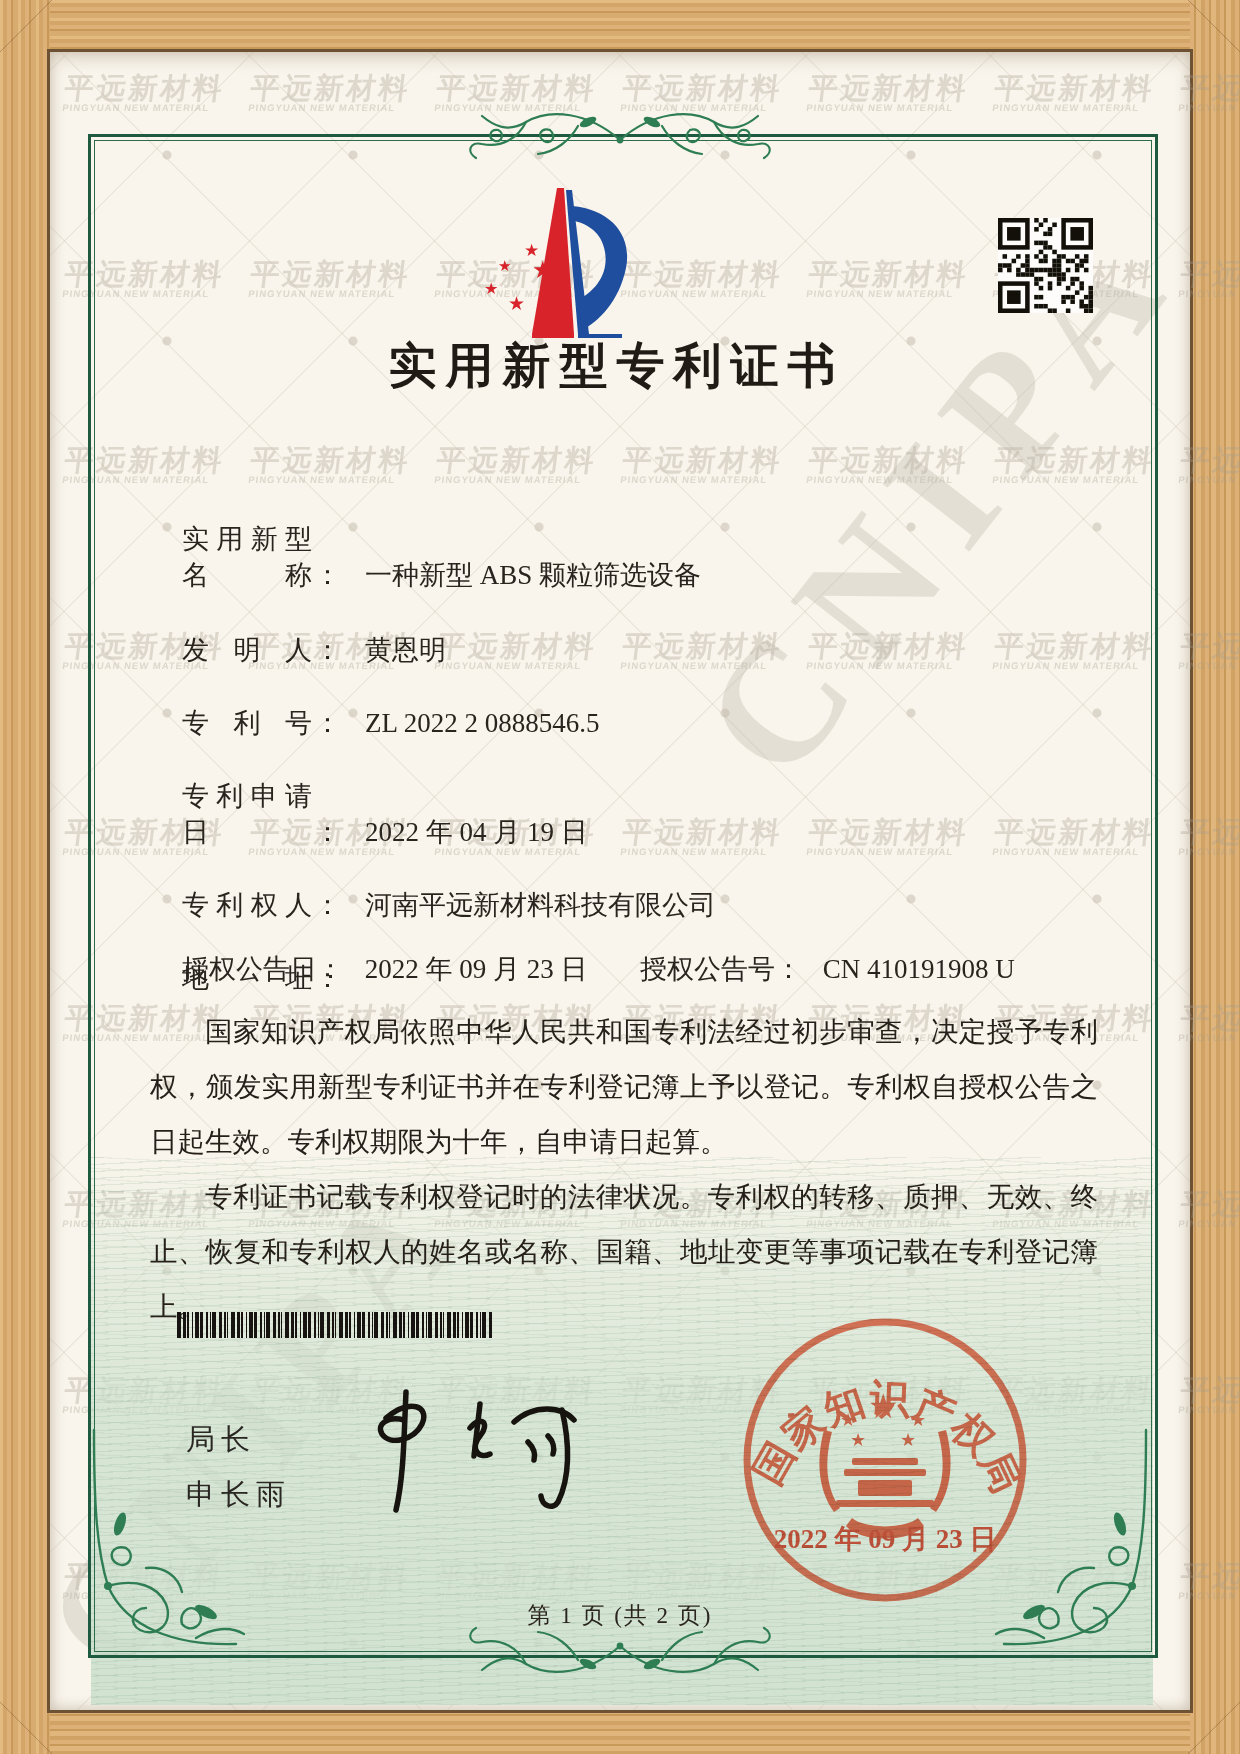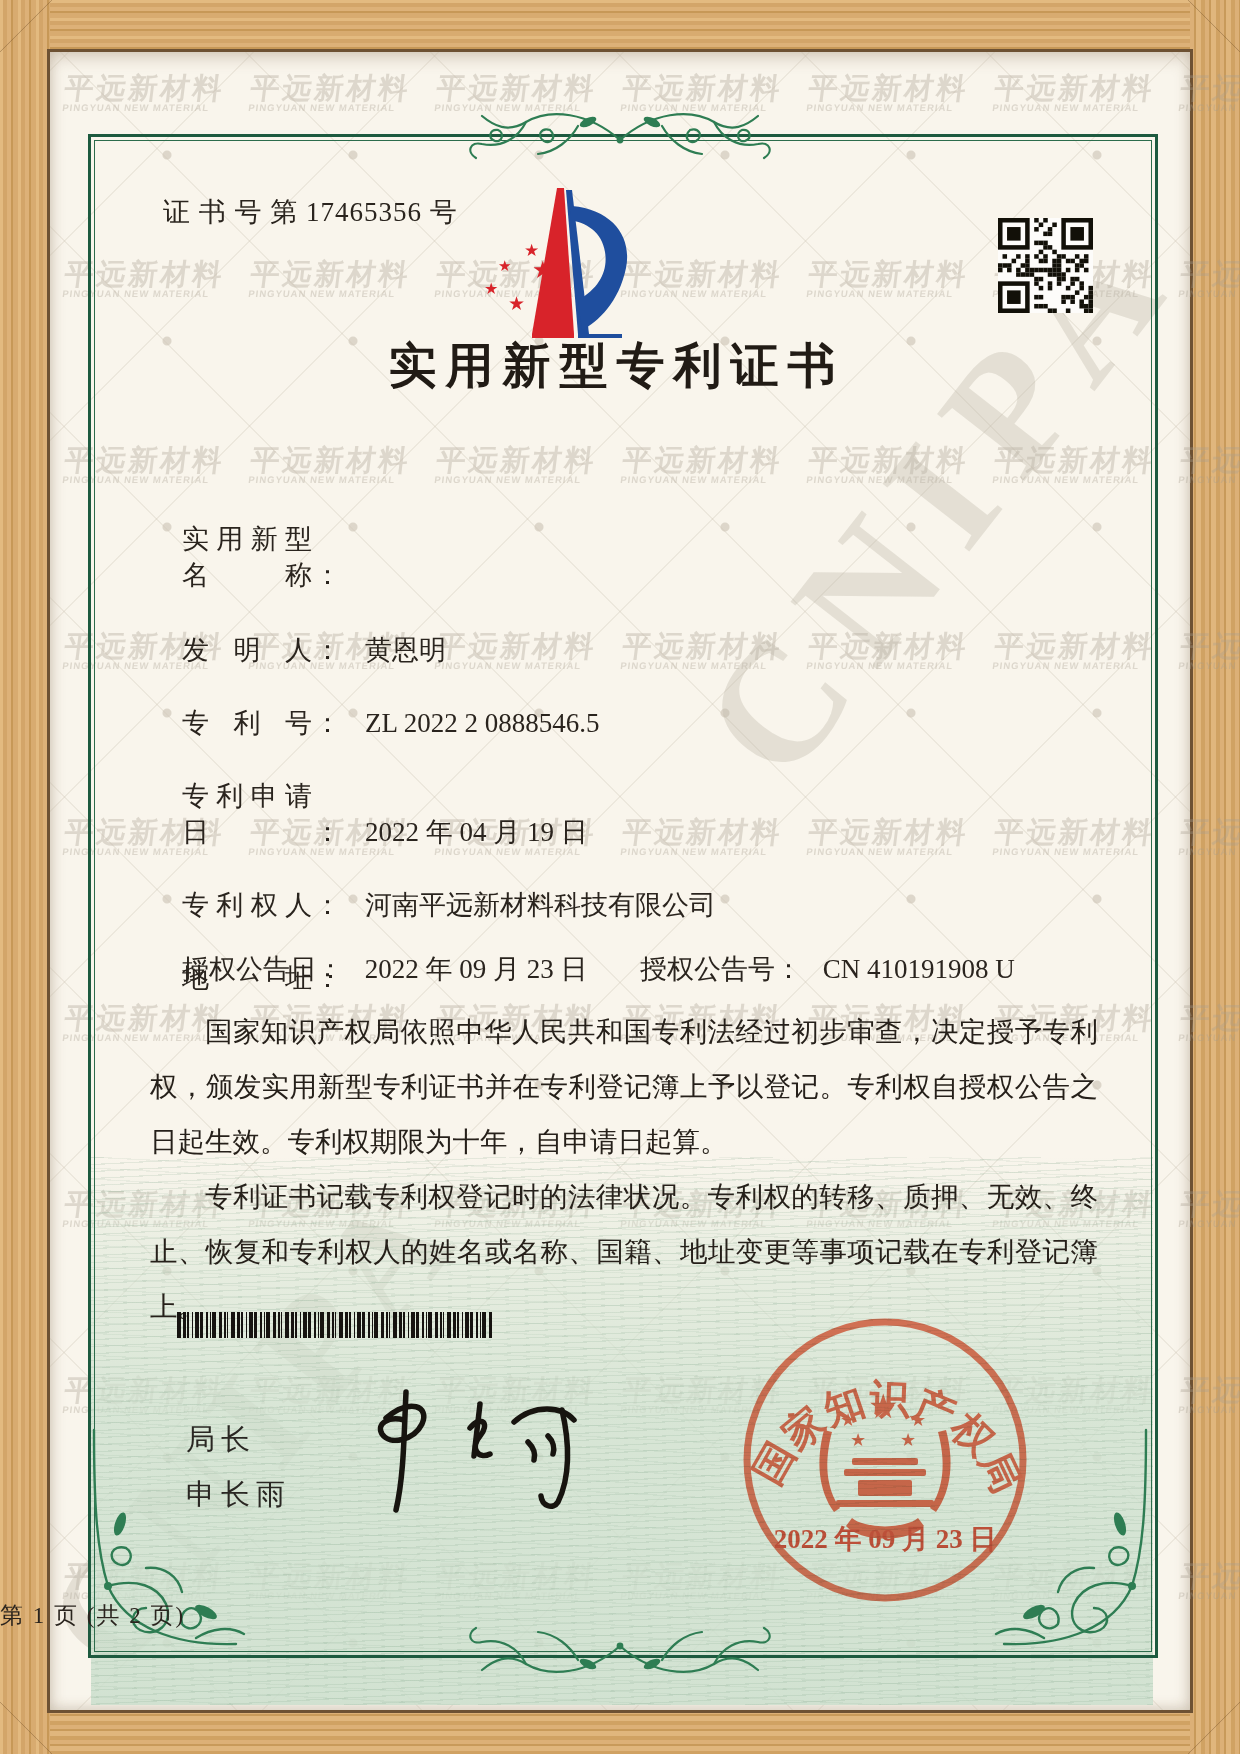--- a/index.html
+++ b/index.html
@@ -66,21 +66,21 @@
   .grantno{position:absolute;left:458px;top:0;}
   .body-text{position:absolute;left:150px;top:1004px;width:948px;font-size:27.5px;color:#26201a;line-height:55px;text-align:justify;}
   .body-text p{margin:0;text-indent:2em;}
   .barcode{position:absolute;left:177px;top:1312px;width:318px;height:26px;display:flex;align-items:stretch;}
   .barcode .bar{background:#161310;}
   .barcode .gap{background:transparent;}
   .signer{position:absolute;left:186px;top:1412px;font-family:"Liberation Sans","DejaVu Sans",sans-serif;
     font-size:29px;color:#2a2723;line-height:55px;font-weight:500;letter-spacing:6px;}
   .signature{position:absolute;left:352px;top:1378px;}
   .seal{position:absolute;left:740px;top:1312px;width:290px;height:290px;mix-blend-mode:multiply;opacity:.95;}
-  .pagefoot{position:absolute;left:0;top:1600px;width:1240px;text-align:left;font-size:23px;color:#2a241e;letter-spacing:2px;}
+  .pagefoot{position:absolute;left:0;top:1600px;width:1240px;text-align:center;font-size:23px;color:#2a241e;letter-spacing:2px;}
   .contnote{position:absolute;left:0;top:1674px;width:1240px;text-align:center;font-size:25px;color:#26201a;letter-spacing:5px;}
 </style>
 </head>
 <body>
 
 <div class="page">
 
   <div class="wood-strip wood-top"></div>
   <div class="wood-strip wood-bottom"></div>
   <div class="wood-strip wood-left"></div>
@@ -411,21 +411,20 @@
       <path d="M60,140 C78,138 92,148 96,164"></path>
       <path d="M110,210 C126,200 144,198 158,206"></path>
     </g>
     <g fill="#2e7d53">
       <ellipse cx="34" cy="96" rx="5" ry="12" transform="rotate(18 34 96)"></ellipse>
       <ellipse cx="120" cy="184" rx="12" ry="5" transform="rotate(28 120 184)"></ellipse>
       <circle cx="22" cy="158" r="4"></circle>
     </g>
   </svg>
 
-  <div class="certnum">证 书 号 第 17465356 号</div>
 
   <svg class="logo" width="190" height="162" viewBox="0 0 190 162">
     <g fill="#d8232a" font-size="22" font-family="DejaVu Sans">
       <text x="62" y="80" font-size="17">★</text>
       <text x="36" y="95" font-size="15">★</text>
       <text x="70" y="102" font-size="24">★</text>
       <text x="22" y="118" font-size="16">★</text>
       <text x="46" y="134" font-size="19">★</text>
     </g>
     <polygon points="95,12 102,12 112,158 70,158" fill="#d8232a"></polygon>
@@ -552,20 +551,21 @@
         <rect x="4.523809523809524" y="67.85714285714286" width="22.61904761904762" height="22.61904761904762" fill="#fdfcfa"></rect>
         <rect x="9.047619047619047" y="72.38095238095238" width="13.571428571428571" height="13.571428571428571" fill="#121008"></rect>
       </svg></div>
 
   <div class="title">实用新型专利证书</div>
 
   <div class="fields">
     <div class="frow" style="margin-bottom:39px;">
       <span class="flabel">实用新型名称</span>
         <span class="fcolon">：</span>
+      <span class="fvalue">一种新型 ABS 颗粒筛选设备</span>
     </div>
     <div class="frow" style="margin-bottom:37px;">
       <span class="flabel">发明人</span>
         <span class="fcolon">：</span>
       <span class="fvalue">黄恩明</span>
     </div>
     <div class="frow" style="margin-bottom:37px;">
       <span class="flabel">专利号</span>
         <span class="fcolon">：</span>
       <span class="fvalue">ZL 2022 2 0888546.5</span>

